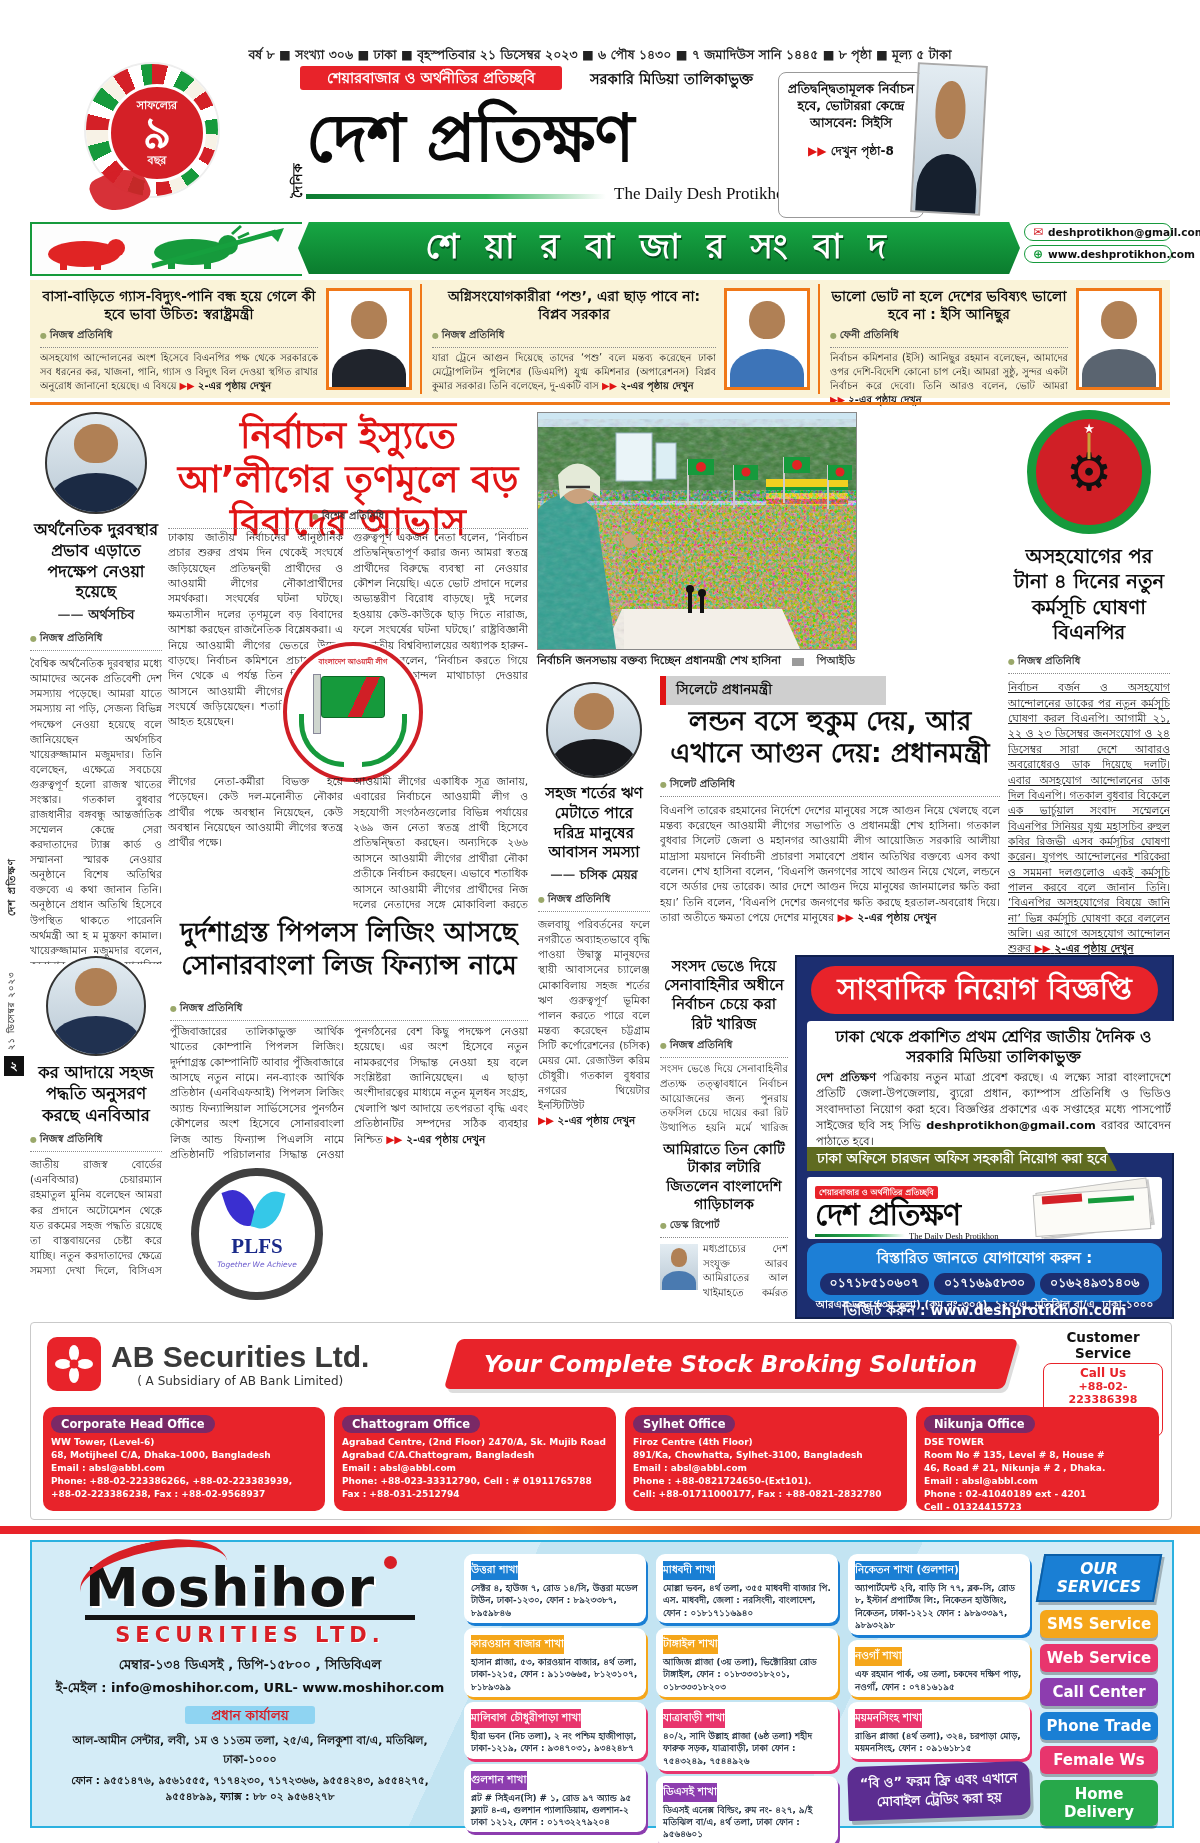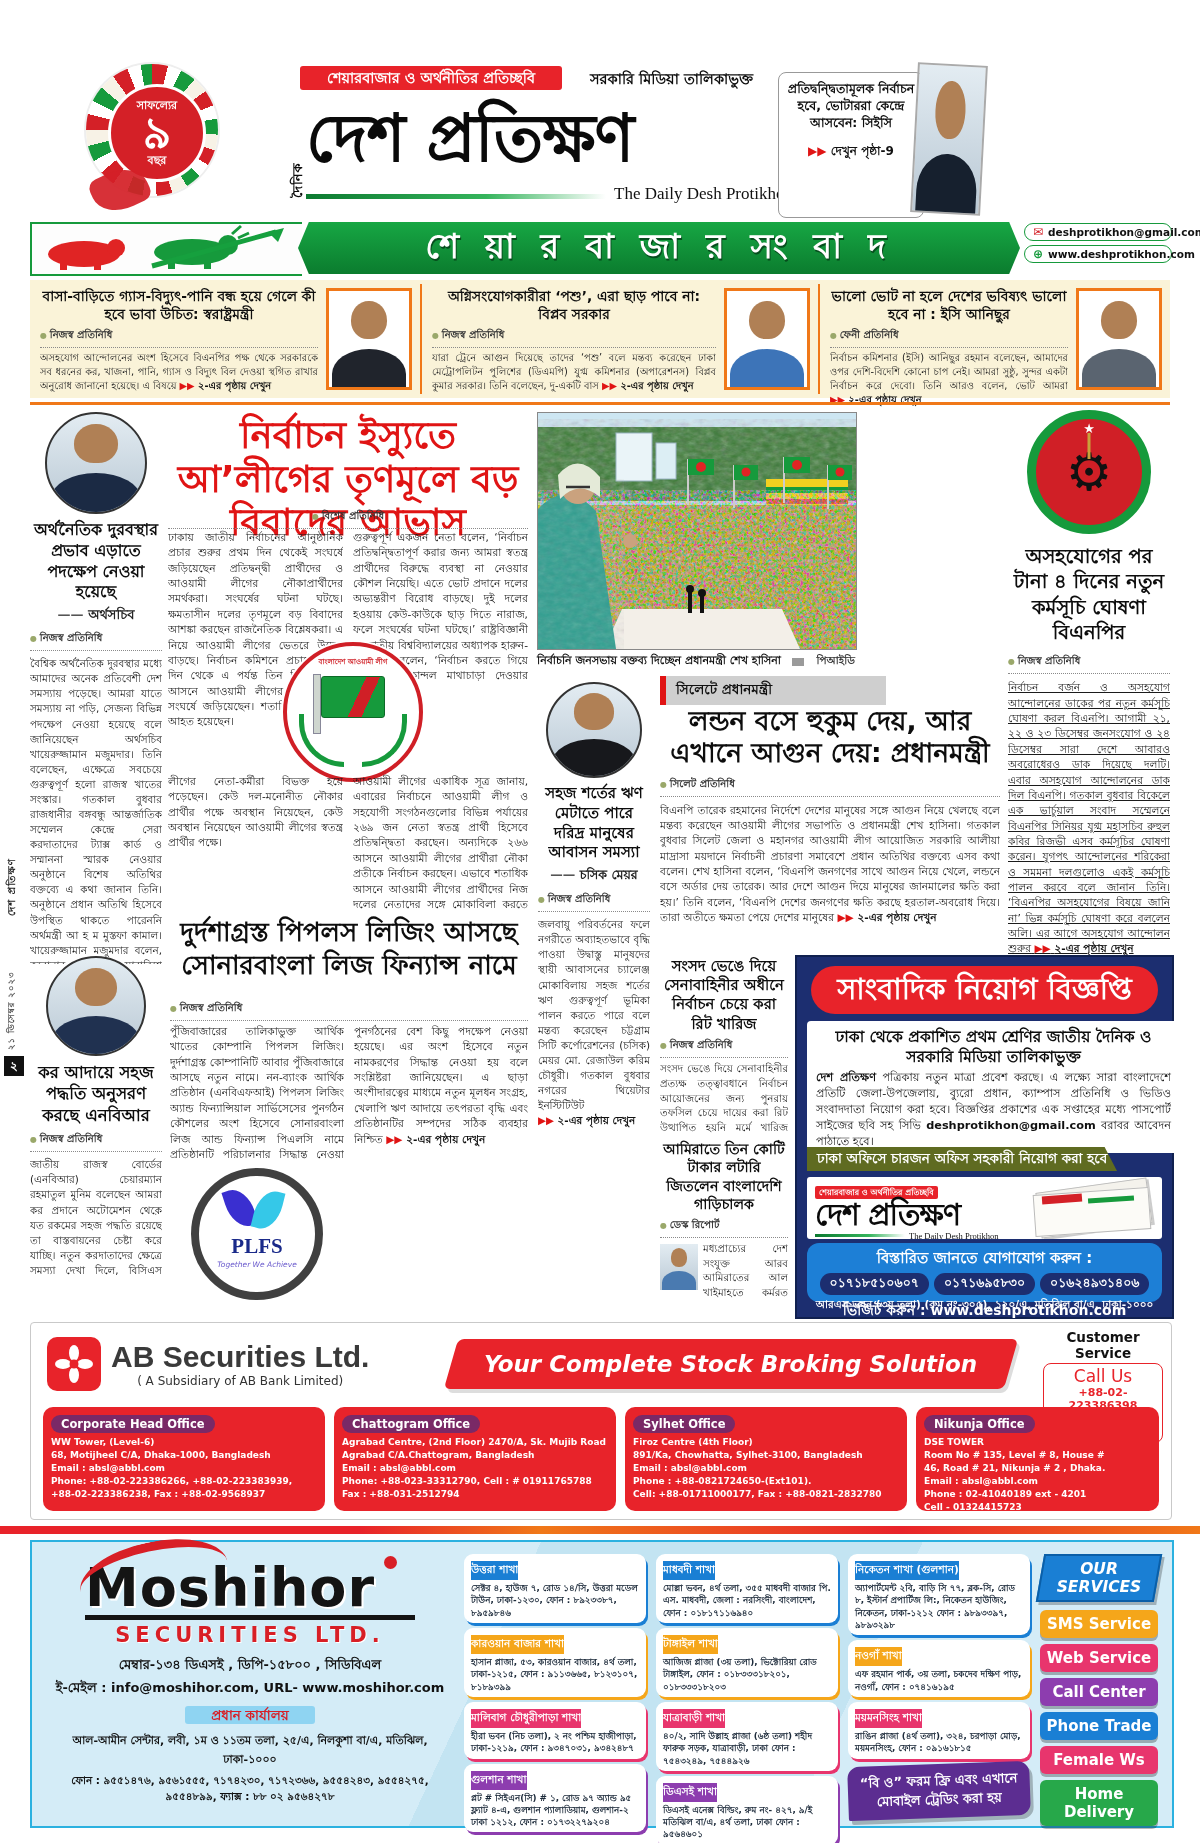--- a/index.html
+++ b/index.html
@@ -54,20 +54,21 @@
   .mo-box .ad{font-size:8.8px;font-weight:bold;color:#1c2a3a;line-height:1.4;}
   .svc{border-radius:6px;color:#fff;font-weight:900;font-size:15px;text-align:center;padding:5px 2px;
        box-shadow:0 3px 0 rgba(0,0,0,.28);}
   .vtext{writing-mode:vertical-rl;transform:rotate(180deg);font-size:10px;font-weight:bold;color:#222;letter-spacing:1px;}
 </style>
 </head>
 <body>
 
 <div id="page">
 
+  <div class="abs ctr" style="left:0;top:46px;width:1200px;font-size:12.5px;font-weight:bold;color:#222;">বর্ষ ৮ ■ সংখ্যা ৩০৬ ■ ঢাকা ■ বৃহস্পতিবার ২১ ডিসেম্বর ২০২৩ ■ ৬ পৌষ ১৪৩০ ■ ৭ জমাদিউস সানি ১৪৪৫ ■ ৮ পৃষ্ঠা ■ মূল্য ৫ টাকা</div>
 
   <div class="abs" style="left:0;top:62px;width:1200px;height:158px;">
 
     <div class="abs" style="left:80px;top:0;width:148px;height:152px;">
       <div class="abs" style="left:6px;top:2px;width:132px;height:132px;border-radius:50%;
            background:repeating-conic-gradient(#d42027 0 14deg,#ffffff 14deg 26deg,#169a3c 26deg 40deg,#f7f2e6 40deg 54deg);box-shadow:0 0 0 2px #eee;"></div>
       <div class="abs" style="left:28px;top:22px;width:92px;height:92px;border-radius:50%;background:#d42027;border:3px solid #fff;
            display:flex;flex-direction:column;align-items:center;justify-content:center;color:#fff;line-height:1;">
         <span style="font-size:11px;font-weight:bold;">সাফল্যের</span>
         <span style="font-size:44px;font-weight:900;">৯</span>
@@ -83,21 +84,21 @@
     <div class="abs vtext" style="left:288px;top:52px;height:84px;font-size:13px;color:#0d0d0d;">দৈনিক</div>
 
     <div class="abs title-big" style="left:306px;top:26px;width:530px;font-size:66px;">দেশ প্রতিক্ষণ</div>
     <div class="abs green-underline" style="left:306px;top:132px;width:300px;"></div>
     <div class="abs" style="left:614px;top:122px;width:230px;font-family:'Liberation Serif',serif;font-size:17px;color:#111;">The Daily Desh Protikhon</div>
 
     <div class="abs" style="left:778px;top:10px;width:132px;height:128px;border:1.5px solid #999;border-radius:8px;background:#fff;padding:8px 6px;">
       <div class="ctr" style="font-size:12.5px;font-weight:bold;line-height:1.35;color:#0d0d0d;">প্রতিদ্বন্দ্বিতামূলক নির্বাচন হবে, ভোটাররা কেন্দ্রে আসবেন: সিইসি</div>
       <div class="ctr" style="margin-top:10px;font-size:12px;font-weight:bold;">
         <span class="jump"><span class="ar">▶▶</span>
-        <span>দেখুন পৃষ্ঠা-9</span></span>
+        <span>দেখুন পৃষ্ঠা-8</span></span>
       </div>
     </div>
     <div class="abs avatar" style="left:914px;top:2px;width:66px;height:146px;border:2px solid #aaa;transform:rotate(3deg);--suit:#16202e;">
       <span class="hd"></span>
         <span class="bd"></span>
     </div>
   </div>
 
   <div class="abs" style="left:0;top:222px;width:1200px;height:52px;">
     <div class="abs" style="left:30px;top:0;width:270px;height:50px;background:#fdfdfd;border:2px solid #169a3c;border-right:none;overflow:hidden;">
@@ -428,21 +429,21 @@
         <div class="ctr" style="font-size:12px;color:#333;">( A Subsidiary of AB Bank Limited)</div>
       </div>
     </div>
     <div class="abs" style="left:420px;top:16px;width:560px;height:50px;background:#e8232a;transform:skewX(-16deg);border-radius:6px;
                 display:flex;align-items:center;justify-content:center;box-shadow:4px 4px 0 #ddd;">
       <span style="transform:skewX(16deg);color:#fff;font-weight:bold;font-style:italic;font-size:23px;">Your Complete Stock Broking Solution</span>
     </div>
     <div class="abs ctr" style="left:1012px;top:6px;width:120px;">
       <div style="font-size:13.5px;font-weight:bold;color:#111;">Customer Service</div>
       <div style="border:1.5px solid #e8232a;border-radius:8px;margin-top:2px;padding:2px 2px 4px;">
-        <div style="color:#e8232a;font-weight:normal;font-size:17px;">Call Us</div>
+        <div style="color:#e8232a;font-weight:bold;font-size:12px;">Call Us</div>
         <div style="color:#e8232a;font-weight:bold;font-size:11px;">+88-02-223386398</div>
         <div style="color:#e8232a;font-weight:bold;font-size:11px;">+88-02-223386266</div>
       </div>
     </div>
     <div class="abs" style="left:12px;top:84px;width:1116px;display:flex;gap:9px;">
       <div class="ab-card" style="width:266px;height:92px;">
         <span class="hd">Corporate Head Office</span>
         <div class="ln">WW Tower, (Level-6)</div>
         <div class="ln">68, Motijheel C/A, Dhaka-1000, Bangladesh</div>
         <div class="ln">Email : absl@abbl.com</div>

